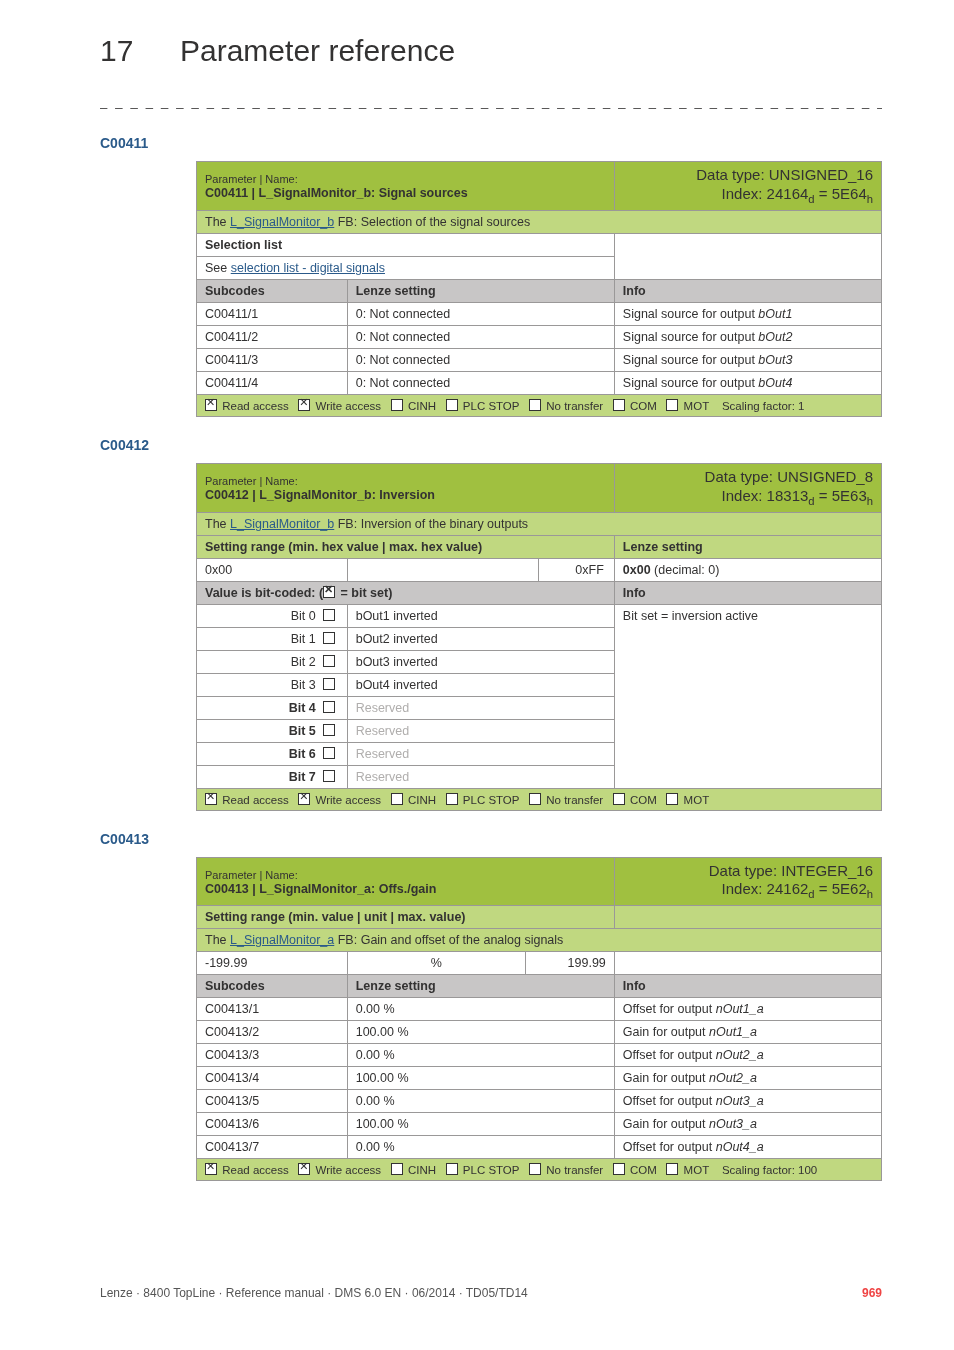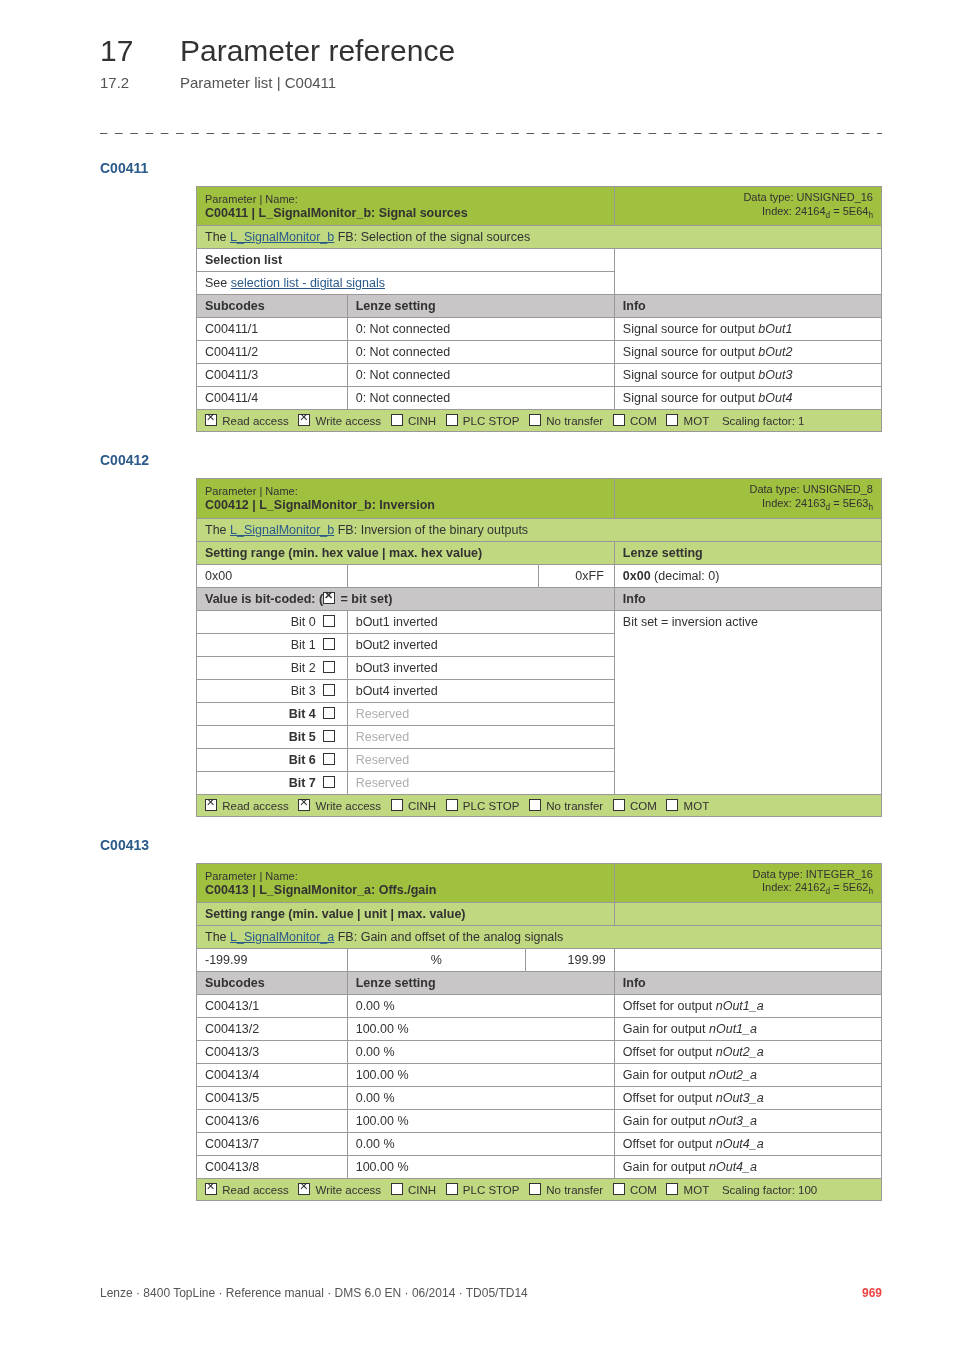--- a/index.html
+++ b/index.html
@@ -89,21 +89,21 @@
     padding: 4px 8px;
     vertical-align: middle;
     text-align: left;
     background: #ffffff;
   }
   table.param tr.hdr1 td {
     background: var(--table-header-bg);
   }
   table.param tr.hdr1 td.right {
     text-align: right;
-    font-size: 11px;
+    font-size: 15px;
     line-height: 1.25;
   }
   table.param tr.hdr1 .pname-label {
     font-size: 11px;
   }
   table.param tr.hdr1 .pname-title {
     font-weight: 700;
     font-size: 12.5px;
   }
   table.param tr.desc td {
@@ -174,24 +174,20 @@
 
   sub { font-size: 0.75em; }
 </style>
 </head>
 <body>
 
 <div class="page">
   <div class="chapter-row">
     <div class="chapter-num">17</div>
     <div class="chapter-title">Parameter reference</div>
-  </div>
-  <div class="subchapter-row">
-    <div class="subchapter-num">17.2</div>
-    <div class="subchapter-title">Parameter list | C00411</div>
   </div>
 
   <div class="dash-line">_ _ _ _ _ _ _ _ _ _ _ _ _ _ _ _ _ _ _ _ _ _ _ _ _ _ _ _ _ _ _ _ _ _ _ _ _ _ _ _ _ _ _ _ _ _ _ _ _ _ _ _ _ _ _ _ _ _ _ _ _ _ _ _</div>
 
   <div class="section-code">C00411</div>
   <table class="param t1">
     <colgroup>
         <col class="c1">
         <col class="c2">
         <col class="c3">
@@ -268,21 +264,21 @@
         <col class="c4">
       </colgroup>
     <tbody>
         <tr class="hdr1">
       <td colspan="3">
         <span class="pname-label">Parameter | Name:</span><br>
         <span class="pname-title">C00412 | L_SignalMonitor_b: Inversion</span>
       </td>
       <td class="right">
         <span>Data type: UNSIGNED_8</span><br>
-        <span><span>Index: 24163</span><sub>d</sub><span> = 5E63</span><sub>h</sub></span>
+        <span><span>Index: 18313</span><sub>d</sub><span> = 5E63</span><sub>h</sub></span>
       </td>
     </tr>
     <tr class="desc">
       <td colspan="4">
         <span>The </span><a class="link" href="#">L_SignalMonitor_b</a><span> FB: Inversion of the binary outputs</span>
       </td>
     </tr>
     <tr class="desc">
       <td colspan="3"><b>Setting range (min. hex value | max. hex value)</b></td>
       <td><b>Lenze setting</b></td>
@@ -411,25 +407,20 @@
     <tr>
           <td>C00413/6</td>
           <td colspan="2">100.00 %</td>
           <td><span>Gain for output </span><span class="italic">nOut3_a</span></td>
         </tr>
     <tr>
           <td>C00413/7</td>
           <td colspan="2">0.00 %</td>
           <td><span>Offset for output </span><span class="italic">nOut4_a</span></td>
         </tr>
-    <tr>
-          <td>C00413/8</td>
-          <td colspan="2">100.00 %</td>
-          <td><span>Gain for output </span><span class="italic">nOut4_a</span></td>
-        </tr>
     <tr class="foot">
       <td colspan="4">
         <span class="checkbox checked2"></span> <span>Read access</span>&nbsp;&nbsp;
         <span class="checkbox checked2"></span> <span>Write access</span>&nbsp;&nbsp;
         <span class="checkbox"></span> <span>CINH</span>&nbsp;&nbsp;
         <span class="checkbox"></span> <span>PLC STOP</span>&nbsp;&nbsp;
         <span class="checkbox"></span> <span>No transfer</span>&nbsp;&nbsp;
         <span class="checkbox"></span> <span>COM</span>&nbsp;&nbsp;
         <span class="checkbox"></span> <span>MOT</span>&nbsp;&nbsp;&nbsp;
         <span>Scaling factor: 100</span>

